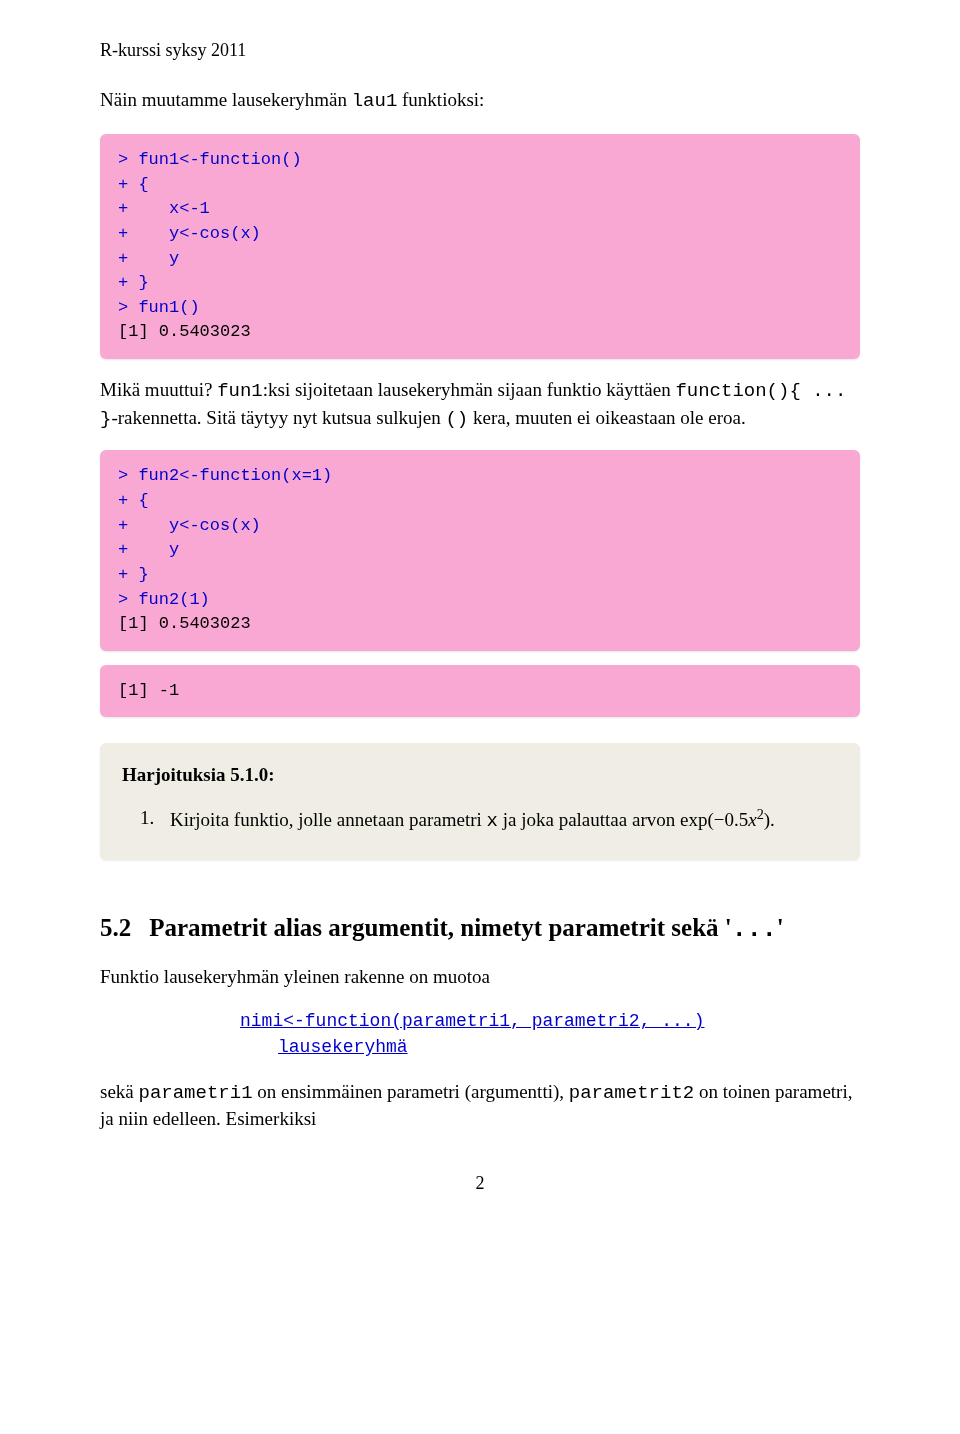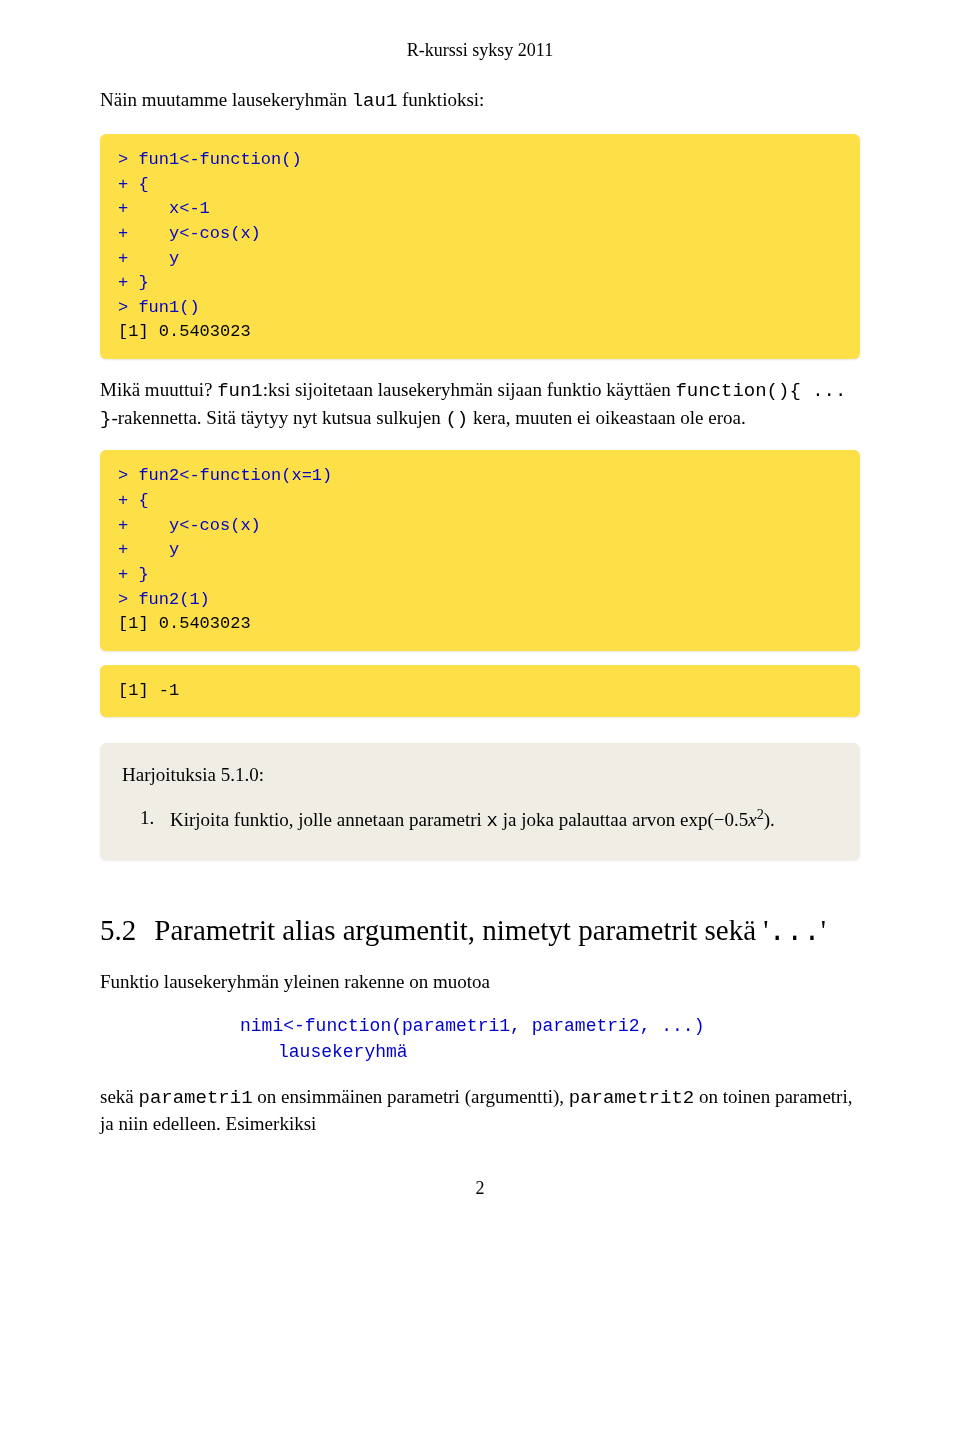--- a/index.html
+++ b/index.html
@@ -9,36 +9,35 @@
     background: #fff;
     color: #000;
     width: 960px;
   }
   .page {
     padding: 40px 100px 60px 100px;
   }
   .header-line {
     font-size: 18px;
     margin-bottom: 2px;
-    text-align: center;
   }
   .intro {
     font-size: 19px;
     margin: 28px 0 22px 0;
   }
   .code-inline {
     font-family: Liberation Mono, monospace;
     color: #000000;
   }
   .code-black {
     font-family: "Courier New", monospace;
     color: #000;
   }
   .code-box {
-    background: #fde047;
+    background: #f9a8d4;
     border-radius: 6px;
     padding: 14px 18px;
     font-family: "Courier New", monospace;
     font-size: 17px;
     line-height: 1.45;
     margin: 14px 0;
     box-shadow: 0 1px 2px rgba(0,0,0,0.1);
   }
   .code-box .line { white-space: pre; }
   .blue { color: #0000cc; }
@@ -50,41 +49,42 @@
   .exercise-box {
     background: #f0eee4;
     border-radius: 6px;
     padding: 18px 22px 24px 22px;
     font-size: 19px;
     line-height: 1.5;
     margin: 26px 0 38px 0;
     box-shadow: 0 1px 2px rgba(0,0,0,0.08);
   }
   .exercise-title {
-    font-weight: normal;
+    font-weight: bold;
     margin-bottom: 14px;
   }
   .ol-item {
     display: flex;
     gap: 10px;
     padding-left: 18px;
   }
   .ol-num { min-width: 20px; }
   .h2 {
-    font-size: 29px;
-    font-weight: normal;
+    font-size: 25px;
+    font-weight: bold;
     margin: 54px 0 20px 0;
   }
   .h2-num { margin-right: 18px; }
   .syntax-block {
     margin: 14px 0 14px 140px;
     font-family: "Courier New", monospace;
     font-size: 18px;
     color: #0000cc;
     line-height: 1.45;
+    text-decoration: underline;
   }
   .indent2 { padding-left: 38px; }
   .pagenum {
     text-align: center;
     font-size: 18px;
     margin-top: 40px;
   }
   sup { font-size: 0.75em; }
 </style>
 </head>

